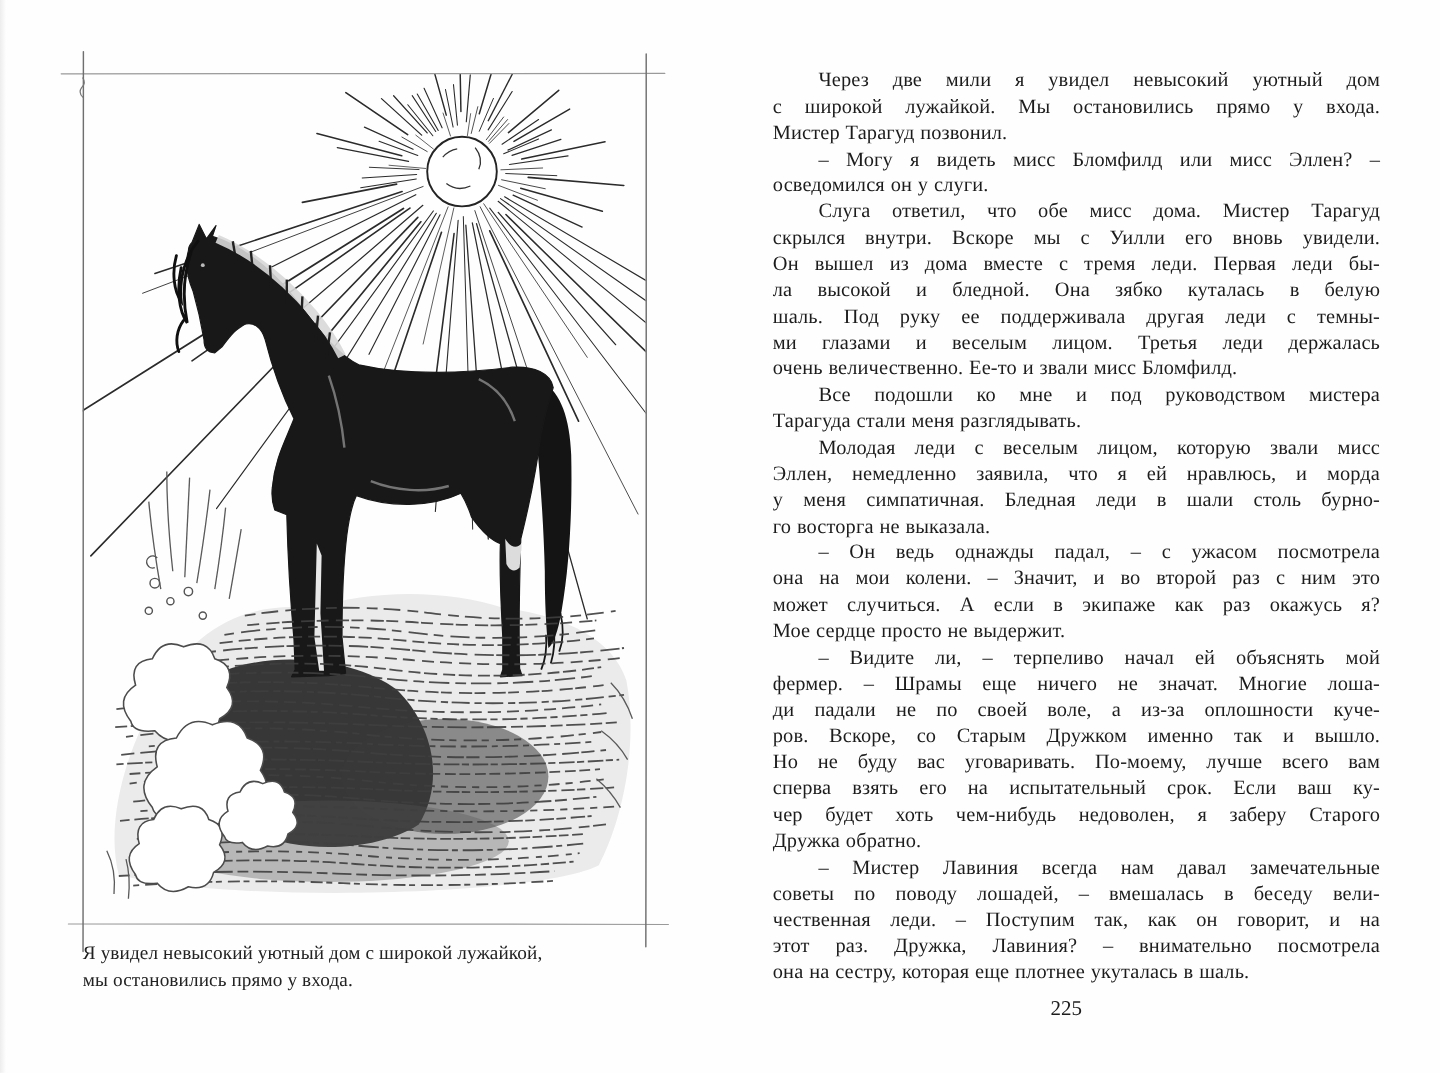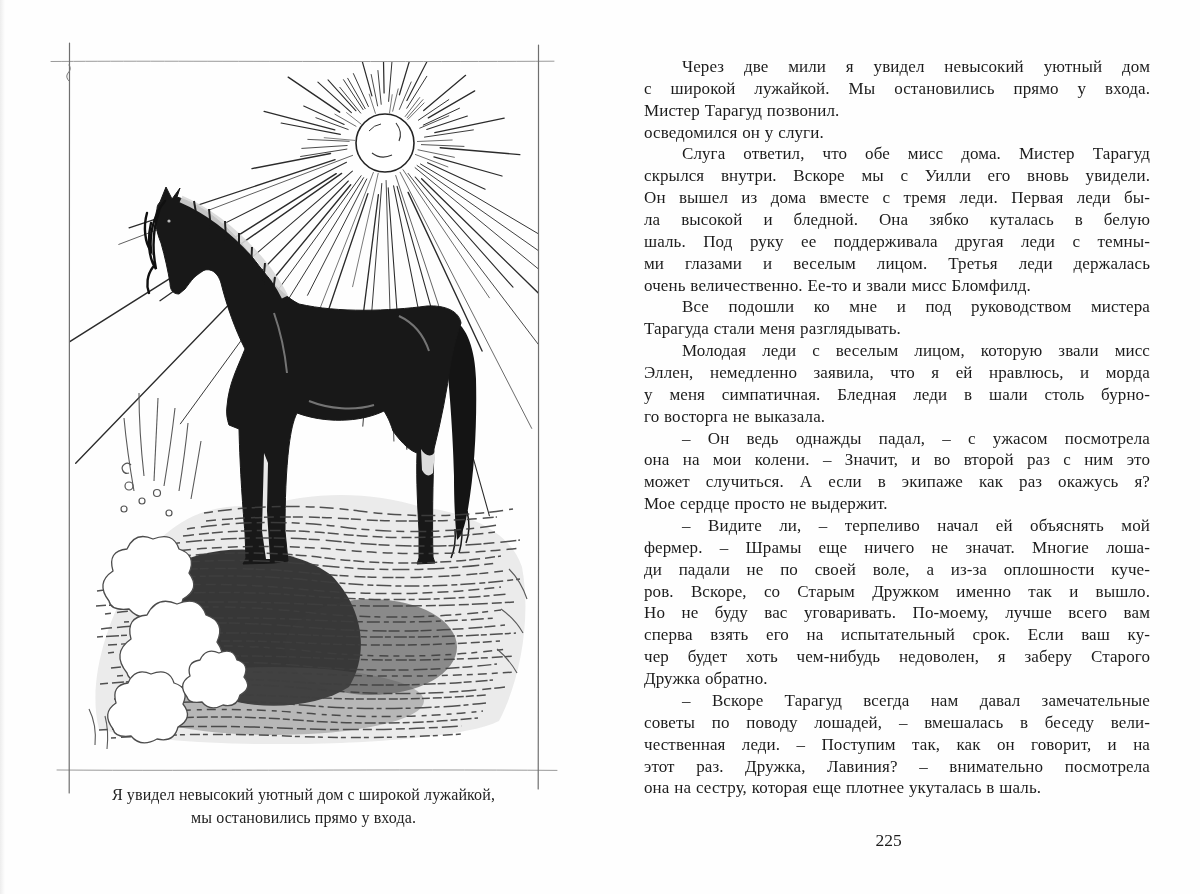--- a/index.html
+++ b/index.html
@@ -12,21 +12,21 @@
   }
   .spread{position:absolute;left:0;top:0;width:1200px;height:894px;background:#fefefe;}
   .scan-edge{position:absolute;left:0;top:0;width:5px;height:894px;
     background:linear-gradient(to right,#ededed,#fefefe);}
 
   
   .illus-scene{position:absolute;left:69px;top:61px;width:469px;height:709px;}
   .illus-frame{position:absolute;left:49px;top:37px;width:512px;height:776px;overflow:visible;}
   .caption{
     position:absolute;left:69px;top:783px;width:469px;
-    text-align:center;font-size:16px;line-height:23px;color:#222;
+    font-size:16px;line-height:23px;color:#222;
     letter-spacing:.1px;
   }
 
   
   .textcol{position:absolute;left:644px;top:56px;width:506px;}
   .ln{
     height:21.86px;line-height:21.86px;font-size:17px;
     text-align:justify;text-align-last:justify;
     white-space:nowrap;letter-spacing:.1px;word-spacing:.5px;
   }
@@ -272,20 +272,21 @@
       <div>мы остановились прямо у входа.</div>
     </div>
   </div>
 
   <div>
     <div class="textcol">
       <div class="ln ind">Через две мили я увидел невысокий уютный дом</div>
       <div class="ln">с широкой лужайкой. Мы остановились прямо у входа.</div>
       <div class="ln end">Мистер Тарагуд позвонил.</div>
 
+      <div class="ln ind">– Могу я видеть мисс Бломфилд или мисс Эллен? –</div>
       <div class="ln end">осведомился он у слуги.</div>
 
       <div class="ln ind">Слуга ответил, что обе мисс дома. Мистер Тарагуд</div>
       <div class="ln">скрылся внутри. Вскоре мы с Уилли его вновь увидели.</div>
       <div class="ln">Он вышел из дома вместе с тремя леди. Первая леди бы-</div>
       <div class="ln">ла высокой и бледной. Она зябко куталась в белую</div>
       <div class="ln">шаль. Под руку ее поддерживала другая леди с темны-</div>
       <div class="ln">ми глазами и веселым лицом. Третья леди держалась</div>
       <div class="ln end">очень величественно. Ее-то и звали мисс Бломфилд.</div>
 
@@ -304,21 +305,21 @@
 
       <div class="ln ind">– Видите ли, – терпеливо начал ей объяснять мой</div>
       <div class="ln">фермер. – Шрамы еще ничего не значат. Многие лоша-</div>
       <div class="ln">ди падали не по своей воле, а из-за оплошности куче-</div>
       <div class="ln">ров. Вскоре, со Старым Дружком именно так и вышло.</div>
       <div class="ln">Но не буду вас уговаривать. По-моему, лучше всего вам</div>
       <div class="ln">сперва взять его на испытательный срок. Если ваш ку-</div>
       <div class="ln">чер будет хоть чем-нибудь недоволен, я заберу Старого</div>
       <div class="ln end">Дружка обратно.</div>
 
-      <div class="ln ind">– Вскоре Тарагуд всегда нам давал замечательные</div>
+      <div class="ln ind">– Мистер Лавиния всегда нам давал замечательные</div>
       <div class="ln">советы по поводу лошадей, – вмешалась в беседу вели-</div>
       <div class="ln">чественная леди. – Поступим так, как он говорит, и на</div>
       <div class="ln">этот раз. Дружка, Лавиния? – внимательно посмотрела</div>
       <div class="ln end">она на сестру, которая еще плотнее укуталась в шаль.</div>
     </div>
 
     <div class="pagenum">225</div>
   </div>
 </div>
 

